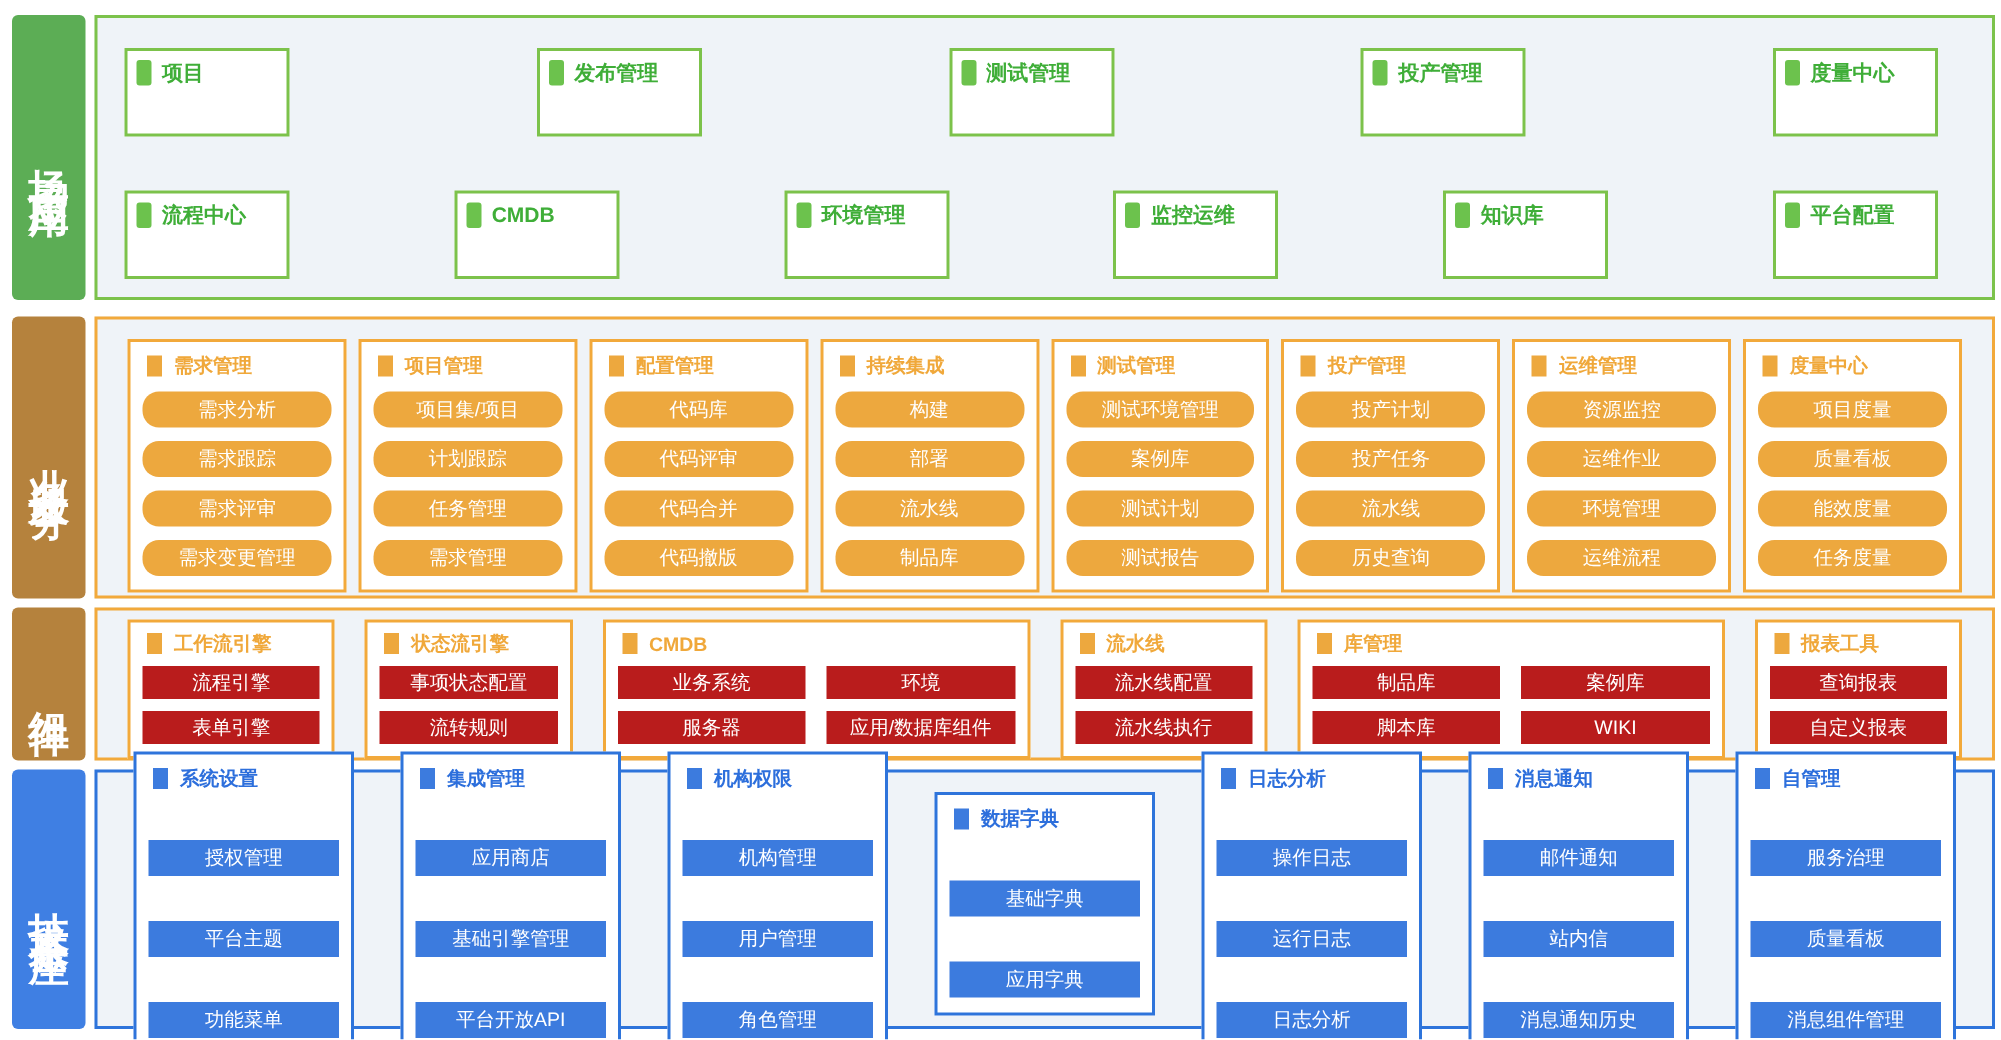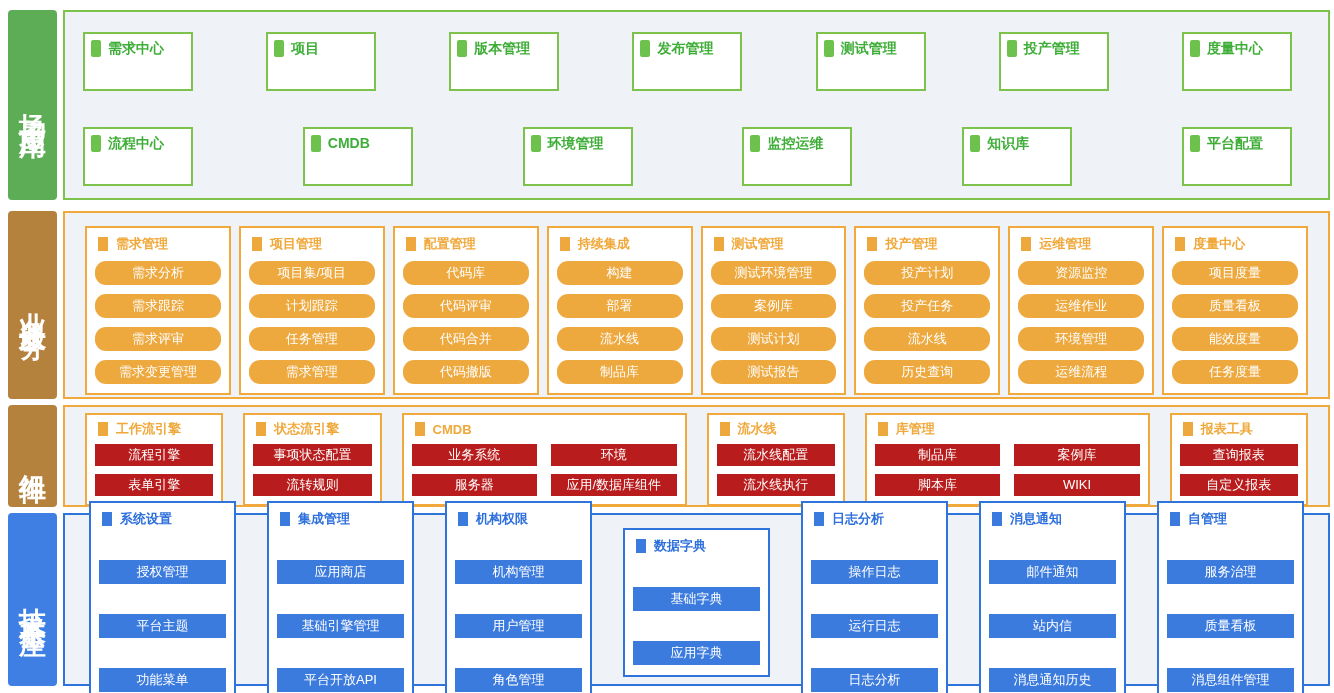--- a/index.html
+++ b/index.html
@@ -111,29 +111,21 @@
 <body>
 
 <div class="diagram">
 
   <section class="band scenario">
     <div class="band-label">场景应用</div>
     <div class="band-body">
       <div class="app-row">
         <div class="app-box">
             <span class="bullet"></span>
-            <span class="app-title">需求中心</span>
-          </div>
-        <div class="app-box">
-            <span class="bullet"></span>
             <span class="app-title">项目</span>
-          </div>
-        <div class="app-box">
-            <span class="bullet"></span>
-            <span class="app-title">版本管理</span>
           </div>
         <div class="app-box">
             <span class="bullet"></span>
             <span class="app-title">发布管理</span>
           </div>
         <div class="app-box">
             <span class="bullet"></span>
             <span class="app-title">测试管理</span>
           </div>
         <div class="app-box">

